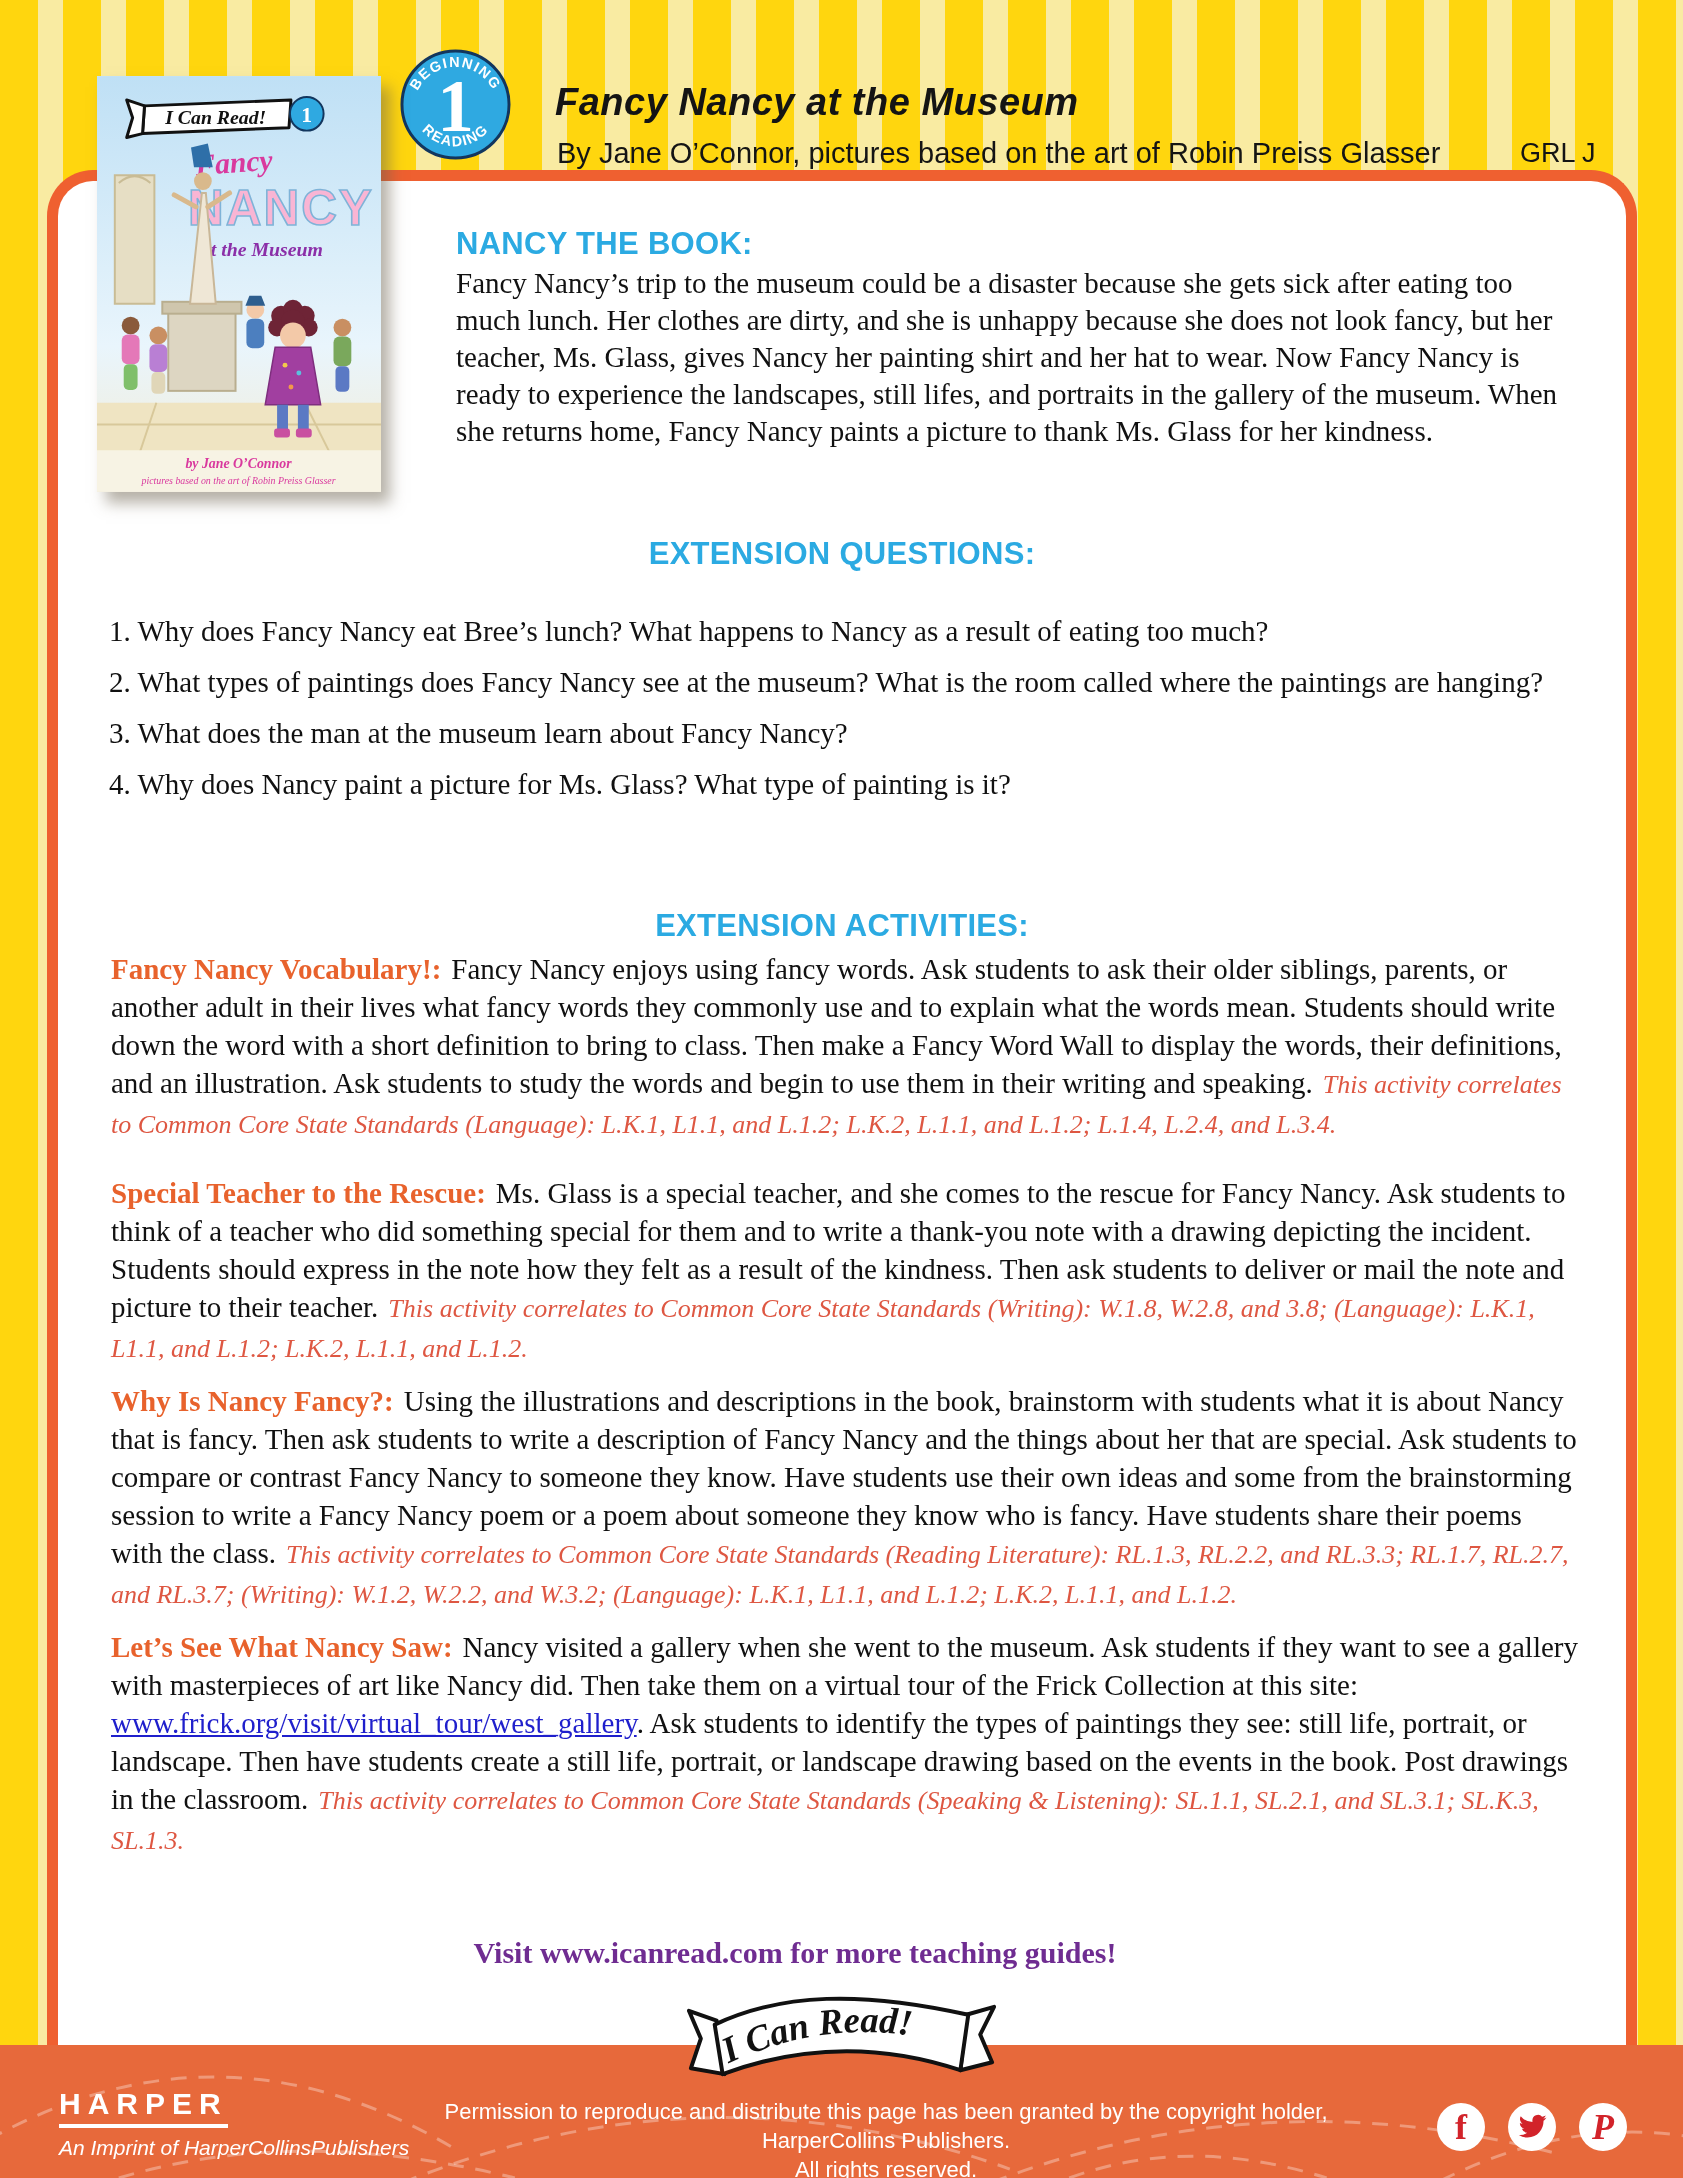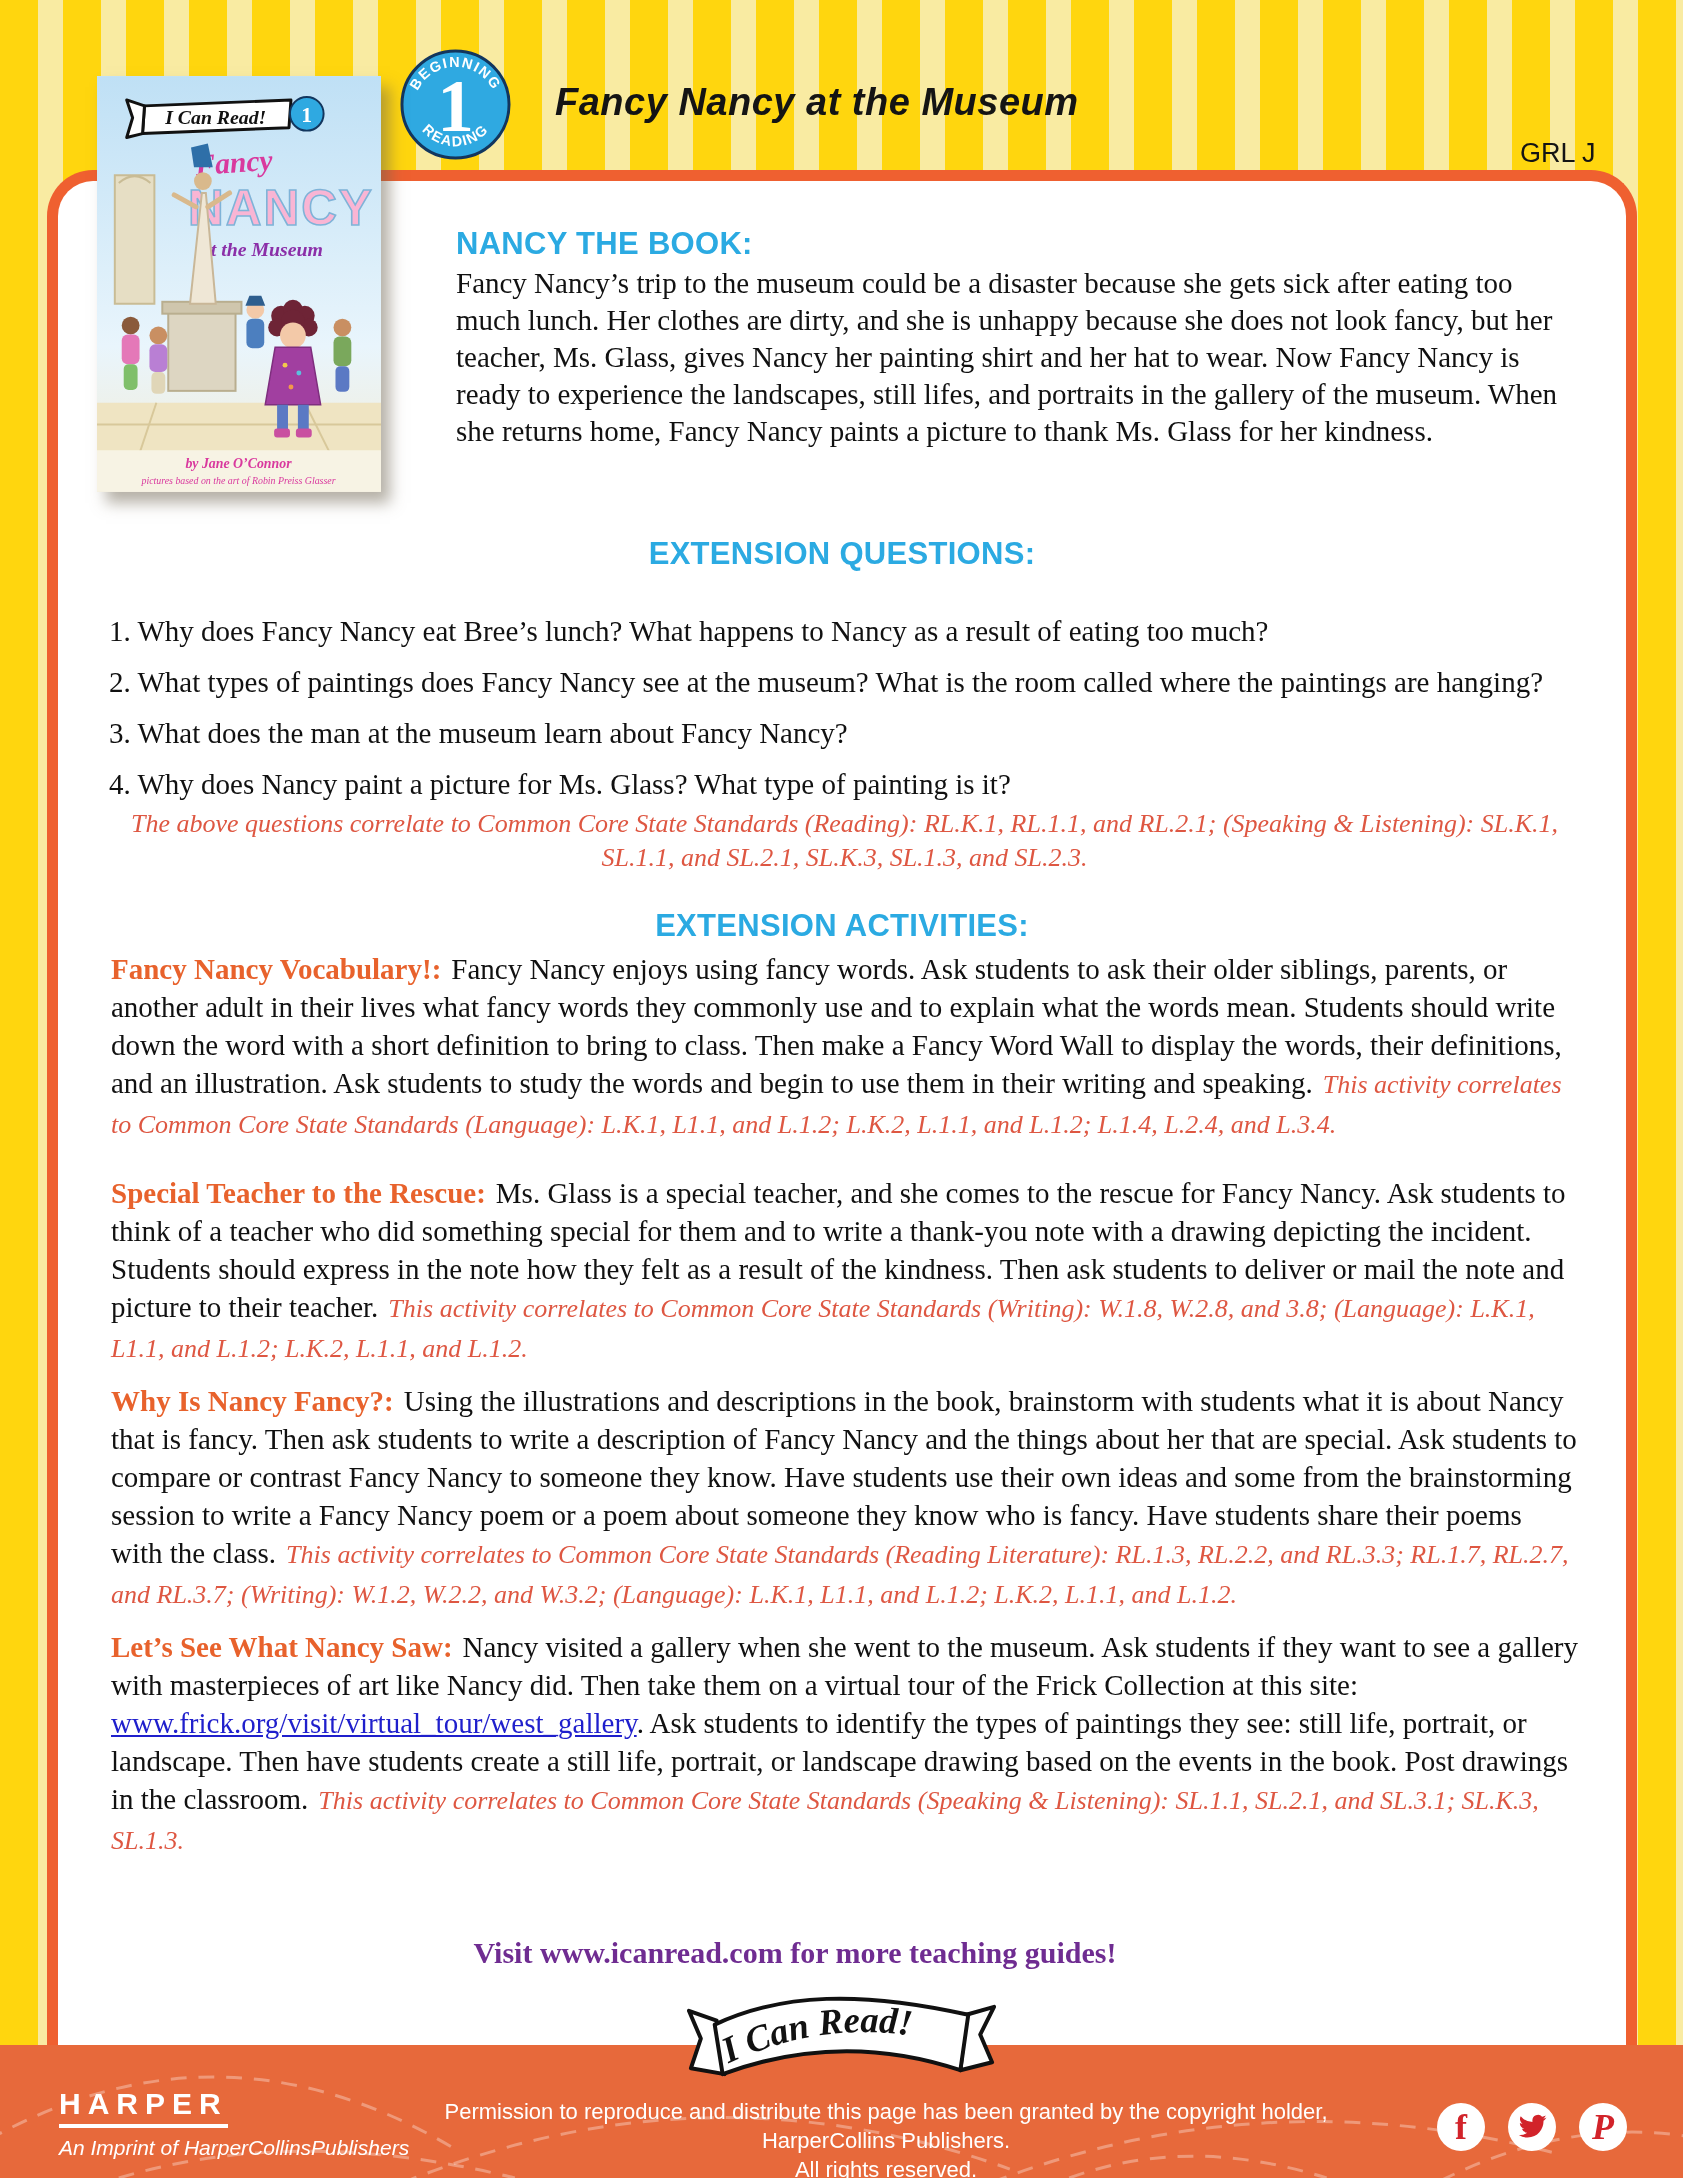--- a/index.html
+++ b/index.html
@@ -79,20 +79,21 @@
     <text font-family="Liberation Sans, sans-serif" font-size="14.5" font-weight="bold" fill="#fff" letter-spacing="1.5">
       <textPath href="#arcT" startOffset="50%" text-anchor="middle">BEGINNING</textPath>
     </text>
     <text font-family="Liberation Sans, sans-serif" font-size="14.5" font-weight="bold" fill="#fff" letter-spacing="1.5">
       <textPath href="#arcB" startOffset="50%" text-anchor="middle">READING</textPath>
     </text>
     <text x="58" y="85" text-anchor="middle" font-family="Liberation Serif, serif" font-size="74" font-weight="bold" fill="#fff">1</text>
   </svg>
 
   <div class="title">Fancy Nancy at the Museum</div>
+  <div class="byline">By Jane O’Connor, pictures based on the art of Robin Preiss Glasser</div>
   <div class="grl">GRL J</div>
 
   <svg class="cover" viewBox="0 0 287 420">
     <defs>
       <linearGradient id="sky" x1="0" y1="0" x2="0" y2="1">
         <stop offset="0" stop-color="#BFE0F5"></stop>
         <stop offset="0.65" stop-color="#E9F5FC"></stop>
         <stop offset="1" stop-color="#F4ECD4"></stop>
       </linearGradient>
     </defs>
@@ -169,21 +170,20 @@
   <div class="h-blue" style="left:456px; top:226px;">NANCY THE BOOK:</div>
   <div class="about-body">Fancy Nancy’s trip to the museum could be a disaster because she gets sick after eating too much lunch. Her clothes are dirty, and she is unhappy because she does not look fancy, but her teacher, Ms. Glass, gives Nancy her painting shirt and her hat to wear. Now Fancy Nancy is ready to experience the landscapes, still lifes, and portraits in the gallery of the museum. When she returns home, Fancy Nancy paints a picture to thank Ms. Glass for her kindness.</div>
 
   <div class="h-blue centered" style="top:536px;">EXTENSION QUESTIONS:</div>
   <div class="questions">
     <div>1. Why does Fancy Nancy eat Bree’s lunch? What happens to Nancy as a result of eating too much?</div>
     <div>2. What types of paintings does Fancy Nancy see at the museum? What is the room called where the paintings are hanging?</div>
     <div>3. What does the man at the museum learn about Fancy Nancy?</div>
     <div>4. Why does Nancy paint a picture for Ms. Glass? What type of painting is it?</div>
   </div>
-  <div class="standards-block">The above questions correlate to Common Core State Standards (Reading): RL.K.1, RL.1.1, and RL.2.1; (Speaking &amp; Listening): SL.K.1, SL.1.1, and SL.2.1, SL.K.3, SL.1.3, and SL.2.3.</div>
 
   <div class="h-blue centered" style="top:908px;">EXTENSION ACTIVITIES:</div>
 
   <p class="activity" style="top:950px;">
     <span class="activity-title">Fancy Nancy Vocabulary!:</span><span>Fancy Nancy enjoys using fancy words. Ask students to ask their older siblings, parents, or another adult in their lives what fancy words they commonly use and to explain what the words mean. Students should write down the word with a short definition to bring to class. Then make a Fancy Word Wall to display the words, their definitions, and an illustration. Ask students to study the words and begin to use them in their writing and speaking.</span><span class="inline-standards">This activity correlates to Common Core State Standards (Language): L.K.1, L1.1, and L.1.2; L.K.2, L.1.1, and L.1.2; L.1.4, L.2.4, and L.3.4.</span>
   </p>
 
   <p class="activity" style="top:1174px;">
     <span class="activity-title">Special Teacher to the Rescue:</span><span>Ms. Glass is a special teacher, and she comes to the rescue for Fancy Nancy. Ask students to think of a teacher who did something special for them and to write a thank-you note with a drawing depicting the incident. Students should express in the note how they felt as a result of the kindness. Then ask students to deliver or mail the note and picture to their teacher.</span><span class="inline-standards">This activity correlates to Common Core State Standards (Writing): W.1.8, W.2.8, and 3.8; (Language): L.K.1, L1.1, and L.1.2; L.K.2, L.1.1, and L.1.2.</span>
   </p>

